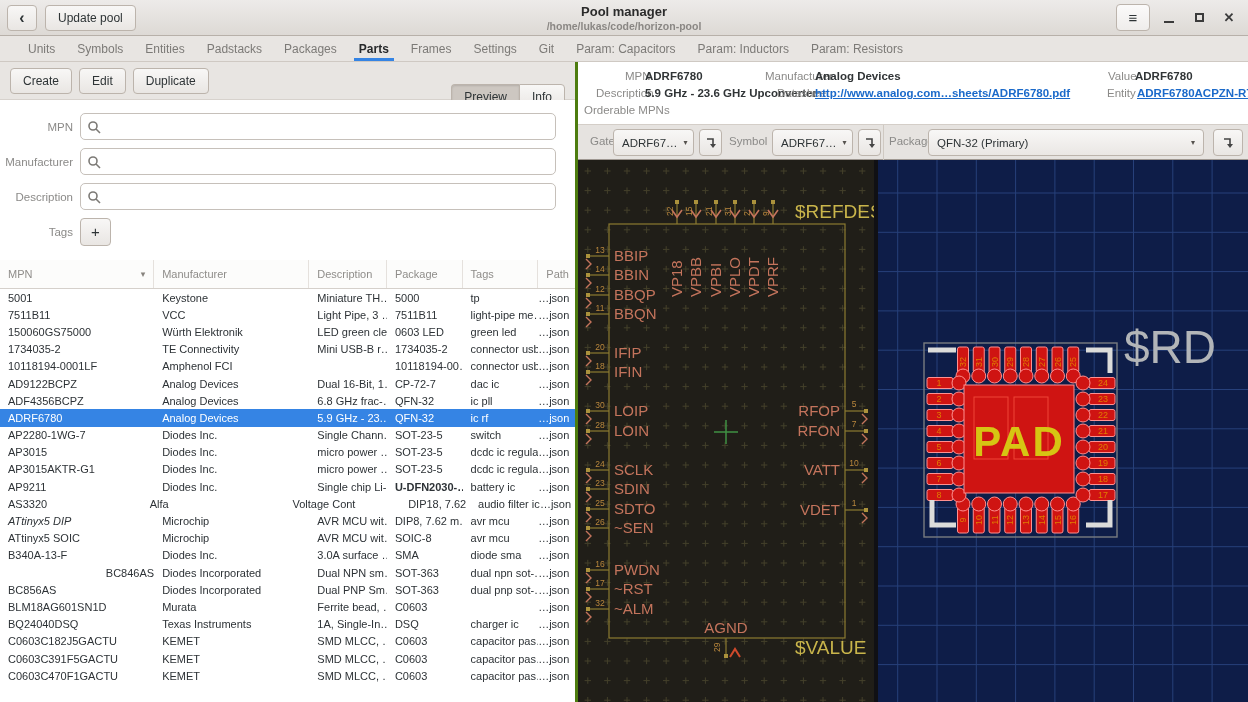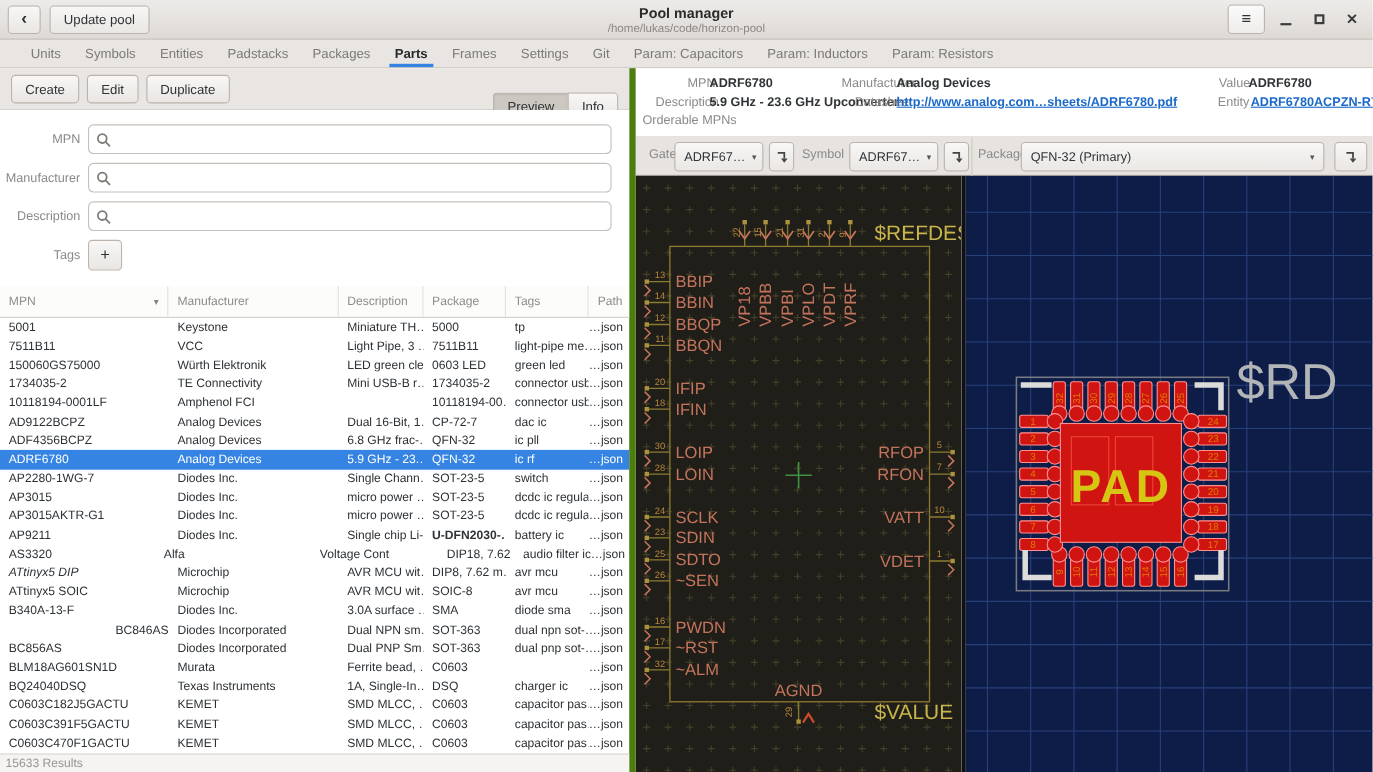--- a/index.html
+++ b/index.html
@@ -9,38 +9,38 @@
   
   .titlebar { height:36px; background:linear-gradient(#edebe9,#ddd9d5); border-bottom:1px solid #b7b0a9;
               display:flex; align-items:center; position:relative; }
   .btn { background:linear-gradient(#f8f7f6,#e9e6e3); border:1px solid #bcb4ac; border-radius:4px;
          font-size:12px; color:#2e3436; display:inline-flex; align-items:center; justify-content:center;
          height:26px; padding:0 12px; }
   .backbtn { width:30px; margin-left:7px; font-size:16px; font-weight:bold; padding:0; }
   .updatebtn { margin-left:8px; }
   .titleblock { position:absolute; left:50%; top:4px; transform:translateX(-50%); text-align:center; line-height:1.2; }
   .wtitle { font-size:13px; font-weight:bold; color:#2b2b2b; }
-  .wsub { font-size:10.5px; color:#8a8784; }
+  .wsub { font-size:10.5px; color:#8a8784;font-weight:bold; }
   .winbtns { margin-left:auto; display:flex; align-items:center; }
   .menubtn { width:34px; height:27px; padding:0; font-size:15px; background:linear-gradient(#fbfafa,#efedeb); }
   .wctl { width:30px; height:30px; display:flex; align-items:center; justify-content:center; color:#3b3b3b; }
   .minglyph { width:10px; height:2px; background:#3b3b3b; margin-top:8px; }
   .maxglyph { width:9px; height:9px; border:2px solid #3b3b3b; }
   .closeglyph { font-size:13px; font-weight:bold; }
   .winbtns .sp { width:4px; }
 
   
   .tabbar { height:26px; background:#e8e5e2; border-bottom:1px solid #cfc9c3; display:flex; padding-left:17px; }
   .tab { font-size:12px; color:#7c7a77; padding:0 11px; display:flex; align-items:center; position:relative; }
   .tab.active { color:#27292b; font-weight:bold; }
   .tab.active::after { content:""; position:absolute; left:6px; right:6px; bottom:0; height:3px; background:#3584e4; }
 
   
   .main { display:flex; height:640px; }
-  .left-pane { width:578px; border-right:6px solid #4d7c0f; display:flex; flex-direction:column; background:#fff; }
+  .left-pane { width:578px; border-right:3px solid #4d7c0f; display:flex; flex-direction:column; background:#fff; }
   .right-pane { width:670px; display:flex; flex-direction:column; }
 
   
   .actionbar { height:38px; background:#e8e5e2; border-bottom:1px solid #d7d2cd; display:flex; align-items:center; padding:0 10px; }
   .actionbar .btn { margin-right:7px; }
   .toggle { margin-left:auto; display:flex;margin-top:32px; }
   .toggle .btn { margin:0; border-radius:0; }
   .toggle .btn:first-child { border-radius:4px 0 0 4px; border-right:none; }
   .toggle .btn:last-child { border-radius:0 4px 4px 0; }
   .toggle .btn.pressed { background:#cdc7c1; box-shadow:inset 0 1px 2px rgba(0,0,0,.12); }
@@ -391,23 +391,20 @@
         </div>
         <div class="tr">
           <div class="td c0" style="width: 155px;">C0603C470F1GACTU</div>
           <div class="td c1" style="width: 156px;">KEMET</div>
           <div class="td c2" style="width: 78px;">SMD MLCC, …</div>
           <div class="td c3" style="width: 76px;">C0603</div>
           <div class="td c4" style="width: 76px;">capacitor pas…</div>
           <div class="td c5" style="width: 37px;">…json</div>
         </div>
       </div>
-    <div class="statusbar">
-      <span>15633 Results</span>
-    </div>
   </div>
 
   <div class="right-pane">
 
     <div class="details">
       <span class="lbl" style="left:47px;top:8px">MPN</span>
       <span class="val" style="left:67px;top:8px">ADRF6780</span>
       <span class="lbl" style="left:187px;top:8px">Manufacturer</span>
       <span class="val" style="left:237px;top:8px">Analog Devices</span>
       <span class="lbl" style="left:530px;top:8px">Value</span>

